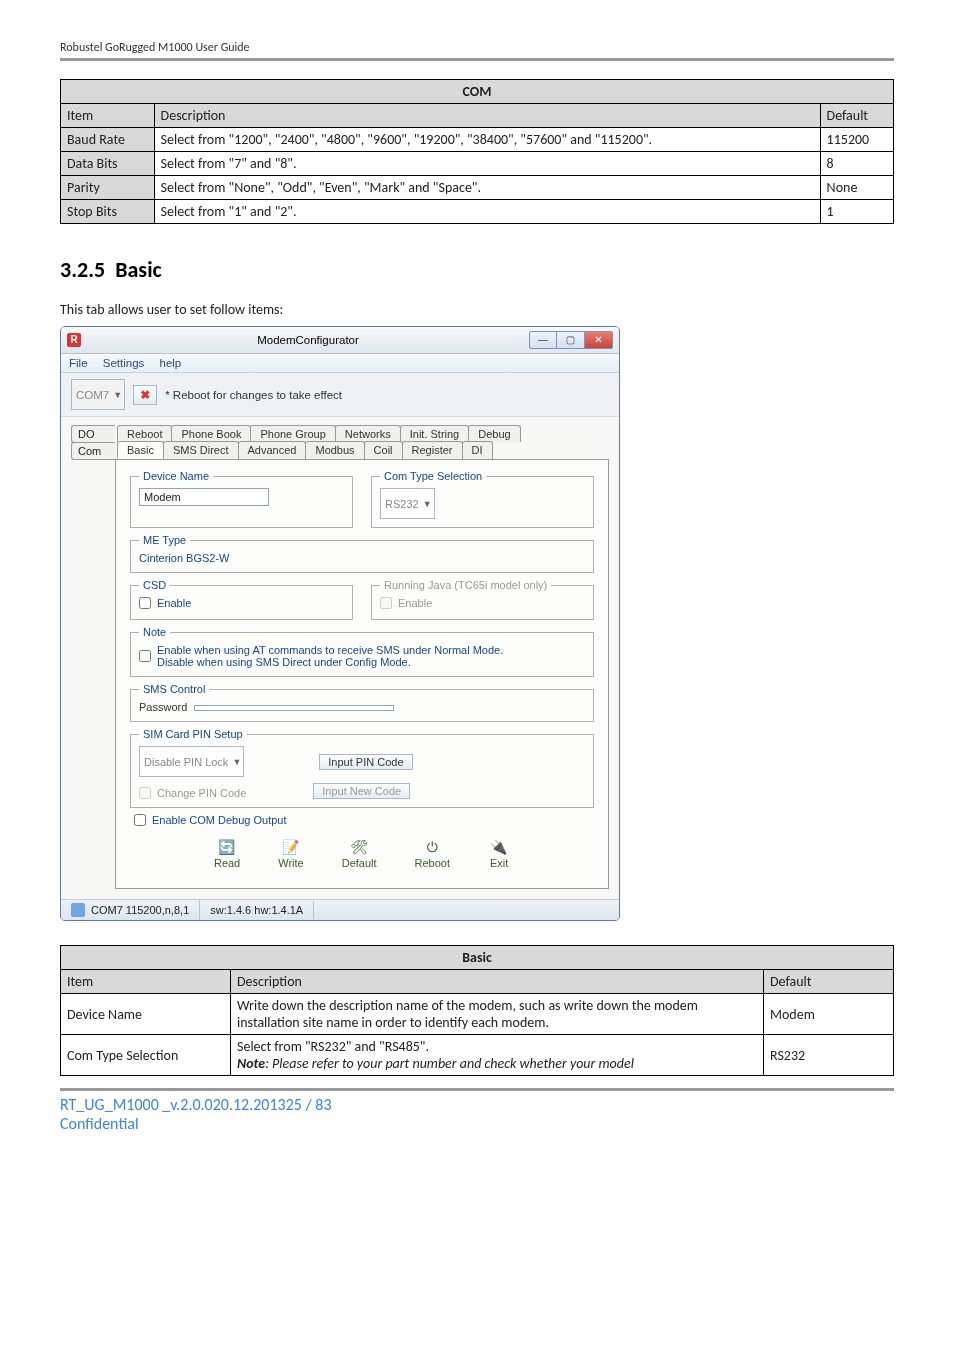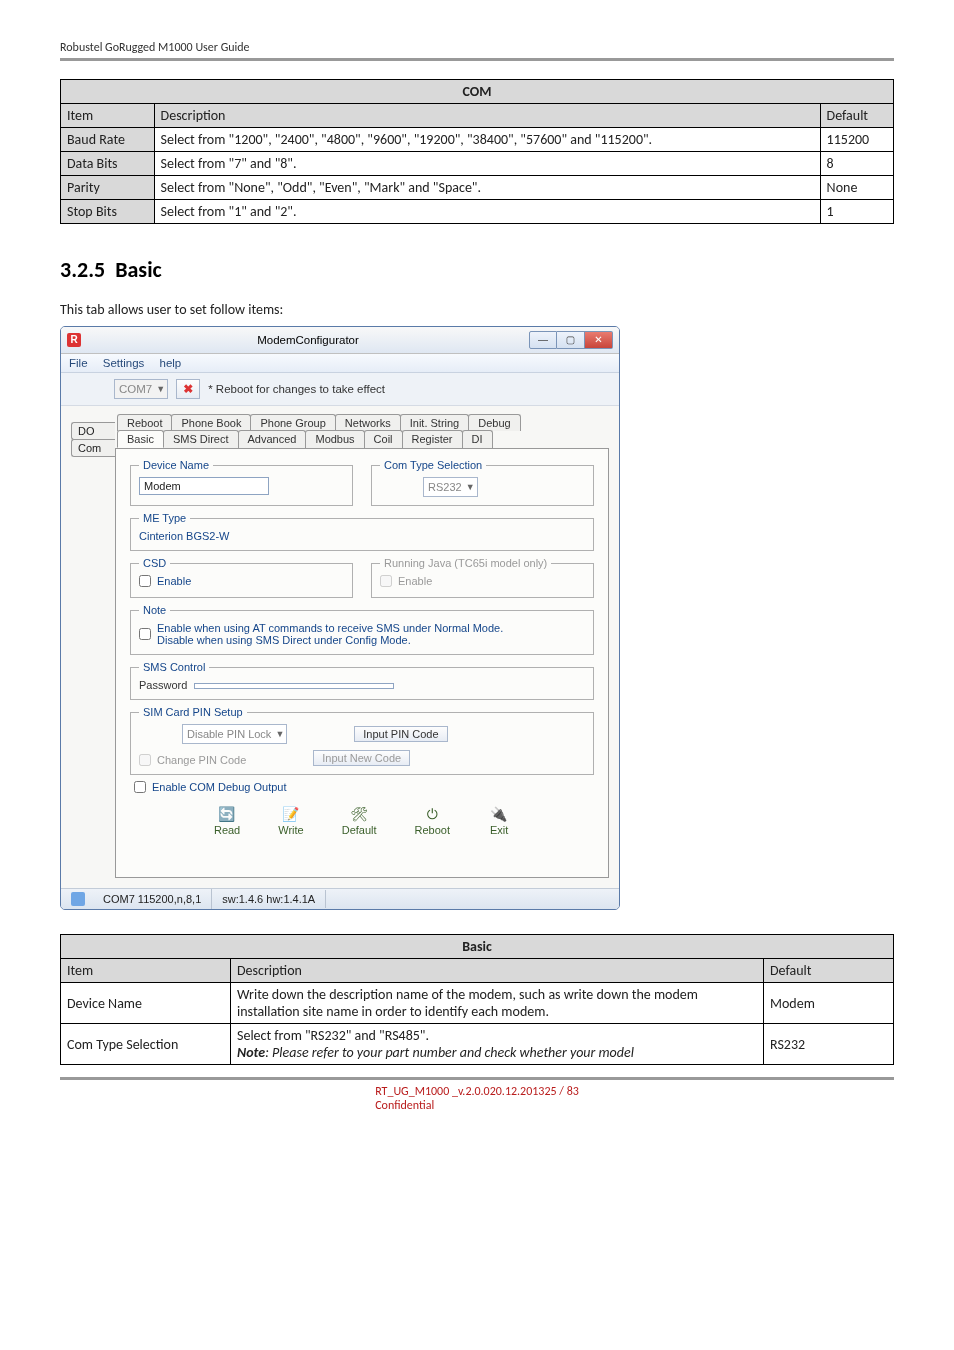--- a/index.html
+++ b/index.html
@@ -110,24 +110,23 @@
     display: flex;
     align-items: center;
     gap: 8px;
     border-bottom: 1px solid #d5dbe4;
     color: #333;
   }
   .combo {
     display: inline-flex; align-items: center;
     border: 1px solid #a9b7cc;
     background: #fff;
-    height: 20px;
+    height: 31px;
     padding: 0 2px 0 4px;
     color: #888;
-    margin-left: 43px;
   }
   .combo.disabled { background: #f2f2f2; }
   .combo .arrow { margin-left: 4px; color: #666; font-size: 9px; }
   .smallbtn {
     width: 24px; height: 20px;
     border: 1px solid #a9b7cc;
     background: linear-gradient(to bottom,#fdfdfd,#e7ecf4);
     display: inline-flex; align-items: center; justify-content: center;
   }
   .red-x { color: #d33; font-weight: bold; font-size: 12px; }
@@ -161,21 +160,21 @@
   }
   .vtab.selected {
     background: #fcfcfa;
     border-bottom: 1px solid #fcfcfa;
     z-index: 3;
     font-weight: normal;
   }
   .left-tabs {
     float: left;
     width: 44px;
-    margin-top: 8px;
+    margin-top: 0;
   }
   .lt {
     padding: 2px 6px;
     border: 1px solid #999;
     border-right: none;
     background: #f0f0ee;
     margin-bottom: -1px;
     border-top-left-radius: 3px;
     border-bottom-left-radius: 3px;
     font-size: 11px;
@@ -241,33 +240,33 @@
     border-top: 1px solid #c3ccd8;
     display: flex;
     align-items: center;
     font-size: 11px;
   }
   .statusbar .seg {
     border-right: 1px solid #b9c3d1;
     padding: 3px 10px;
     display: flex;
     align-items: center;
-    gap: 18px;
+    gap: 6px;
   }
   .status-ic {
     width: 14px; height: 14px;
     background: #6fa6e5;
     border-radius: 2px;
     position: relative;
   }
   .footer {
     display: flex;
-    justify-content: center;
-    font-size: 12px;
-    color: #b91c1c;
+    justify-content: flex-start;
+    font-size: 16px;
+    color: #3b82f6;
   }
   .btn-flat {
     border: 1px solid #a9b7cc;
     background: linear-gradient(to bottom,#fdfdfd,#e7ecf4);
     padding: 1px 8px;
     font-size: 11px;
     color: #333;
     margin-left: 47px;
   }
   .btn-flat.disabled { color: #9a9a9a; }
@@ -417,21 +416,21 @@
         </fieldset>
 
         <fieldset class="grp">
           <legend>SMS Control</legend>
           <span class="static-val" style="color:#333">Password</span>
           <span class="textbox" style="width:200px;margin-left:4px"></span>
         </fieldset>
 
         <fieldset class="grp">
           <legend>SIM Card PIN Setup</legend>
-          <div style="display:flex;gap:20px;align-items:center;margin-bottom:6px">
+          <div style="display:flex;gap:28px;align-items:center;margin-bottom:6px">
             <div class="combo">
                 <span>Disable PIN Lock</span>
                 <span class="arrow">▼</span>
               </div>
             <span class="btn-flat">Input PIN Code</span>
           </div>
           <div style="display:flex;gap:20px;align-items:flex-end">
             <label class="chk disabled">
                 <input type="checkbox" disabled="" style="">
                 <span>Change PIN Code</span>

